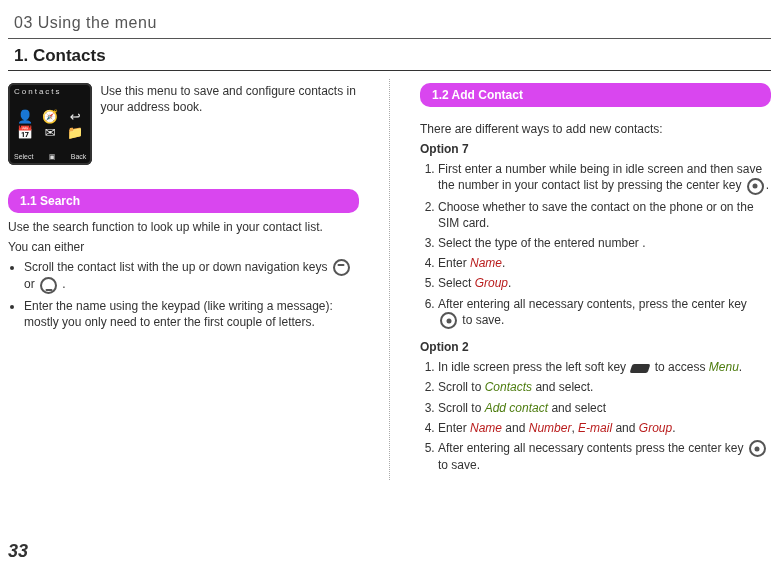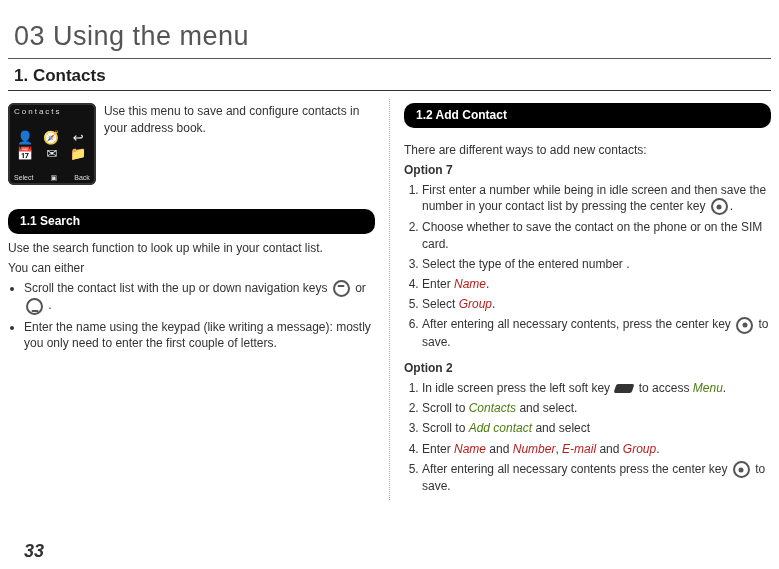--- a/index.html
+++ b/index.html
@@ -9,38 +9,38 @@
     width: 779px;
     height: 569px;
     background: #fff;
     color: #333;
     font-size: 12px;
     line-height: 1.35;
     position: relative;
   }
   .chapter-title {
     font-family: "Arial Narrow", Arial, sans-serif;
-    font-size: 27px;
+    font-size: 16px;
     color: #555;
     letter-spacing: 0.5px;
     padding: 6px 0 4px 6px;
     border-bottom: 1px solid #555;
-    margin: 12px 8px 6px 8px;
+    margin: 6px 8px 6px 8px;
   }
   .section-title {
     font-weight: bold;
     font-size: 17px;
     color: #222;
     padding: 0 0 2px 6px;
     border-bottom: 1px solid #333;
     margin: 0 8px 8px 8px;
   }
   .columns {
     display: flex;
-    gap: 0;
+    gap: 16px;
     padding: 0 8px;
     position: relative;
   }
   .col {
     flex: 1;
     min-width: 0;
   }
   .col-left { padding-right: 14px; }
   .col-right { padding-left: 14px; }
   .vr {
@@ -81,21 +81,21 @@
   }
   .phone-bottom {
     display: flex;
     justify-content: space-between;
     width: 100%;
     color: #ddd;
     font-size: 7px;
   }
   .intro-row { display: flex; }
   .subhead-bar {
-    background: #000000;
+    background: #d946ef;
     color: #fff;
     border-radius: 10px;
     padding: 4px 12px;
     font-size: 12px;
     font-weight: bold;
     margin: 16px 0 6px 0;
   }
   .col-right .subhead-bar { margin-top: 4px; }
   ul.bullets { margin: 2px 0 0 16px; padding: 0; }
   ul.bullets li { margin-bottom: 4px; }
@@ -125,21 +125,21 @@
     transform: skewX(-18deg);
     border-radius: 2px;
     position: relative;
   }
   .kw { color: #b91c1c; font-style: italic; }
   .kw-red { color: #4d7c0f; font-style: italic; }
   .bold { font-weight: bold; }
   .para { margin: 4px 0; }
   .pagenum {
     position: absolute;
-    left: 24px;
+    left: 8px;
     bottom: 6px;
     font-weight: bold;
     font-style: italic;
     font-size: 18px;
     color: #333;
   }
 </style>
 </head>
 <body>
 

